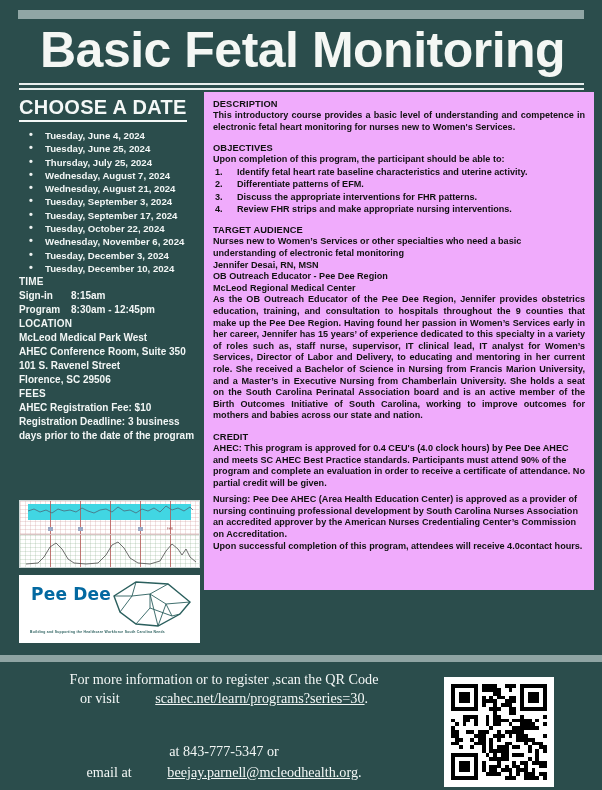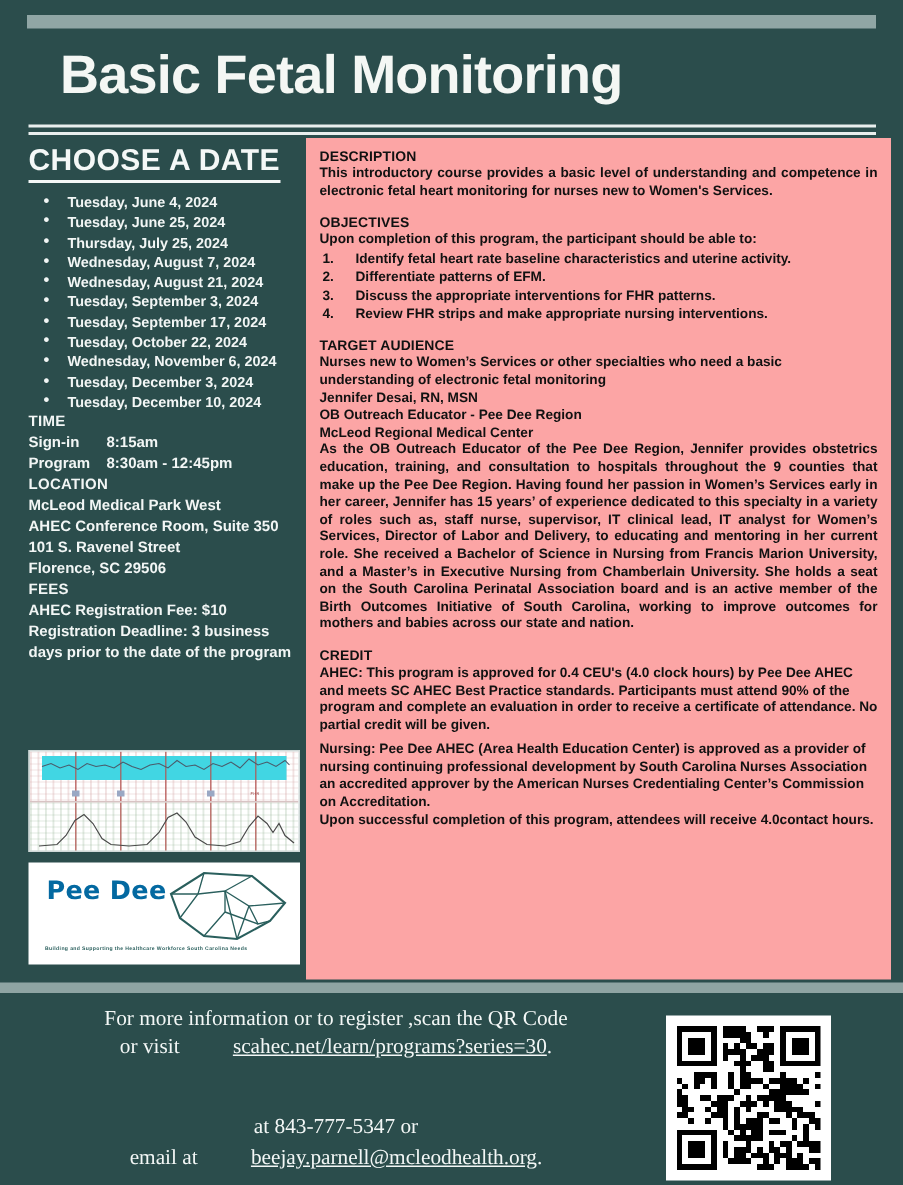--- a/index.html
+++ b/index.html
@@ -24,21 +24,21 @@
   }
 
   
   .title-wrap {
     position: absolute; left: 0; top: 19px;
     width: 602px; height: 63px;
   }
   .title {
     position: absolute; left: 40px; top: 0px;
     color: #f4f7f4;
-    font-size: 36px;
+    font-size: 50px;
     font-weight: bold;
     letter-spacing: -0.5px;
     line-height: 62px;
     white-space: nowrap;
   }
 
   
   .rule-a {
     position: absolute; left: 19px; top: 83px;
     width: 565px; height: 2px; background: #e9efee;
@@ -152,22 +152,22 @@
     font-size: 3.4px; font-weight: bold;
     color: #2a5f5d;
     letter-spacing: .25px;
     white-space: nowrap;
   }
   .logo svg.scmap { position: absolute; right: 6px; top: 5px; }
 
   
   .panel {
     position: absolute; left: 204px; top: 92px;
-    width: 390px; height: 561px;
-    background: #fca5a5;
+    width: 390px; height: 498px;
+    background: #f0abfc;
     padding: 6px 9px 5px 9px;
     color: #111111;
     overflow: hidden;
   }
   .sec-head {
     font-size: 9.3px; font-weight: bold;
     letter-spacing: .1px;
     line-height: 12px;
     margin-top: 9px;
   }

